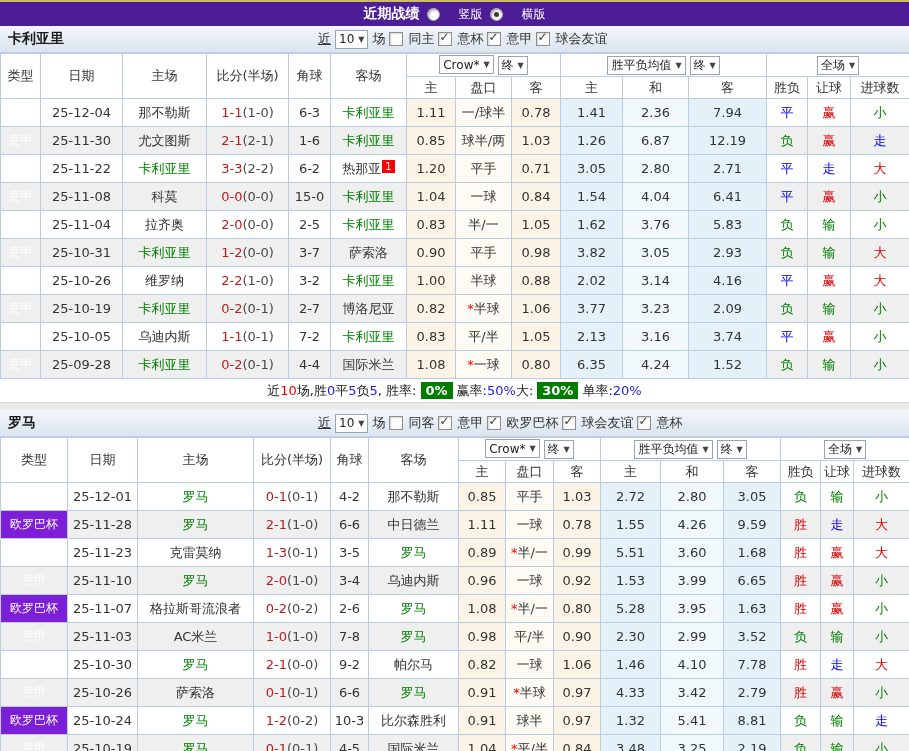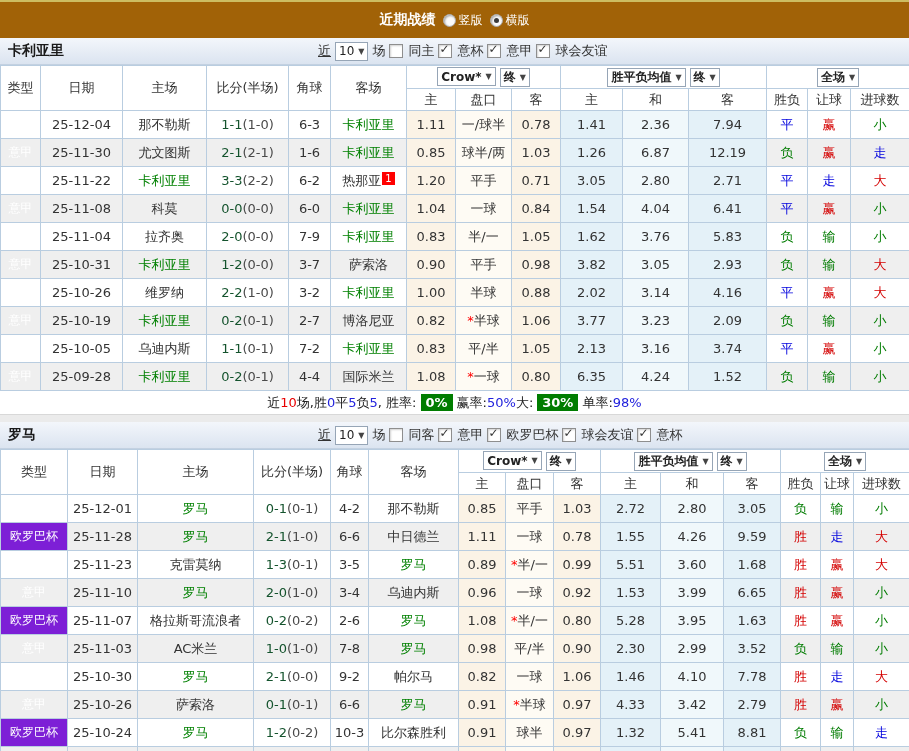--- a/index.html
+++ b/index.html
@@ -1,50 +1,50 @@
 <!DOCTYPE html>
 <html><head>
 <meta charset="utf-8">
 <style>
   html,body{margin:0;padding:0;}
   body{width:909px;height:751px;overflow:hidden;background:#fff;
        font-family:"DejaVu Sans","Liberation Sans",sans-serif;}
   .topstrip{height:2px;background:#cdbd62;}
-  .topbar{height:36px;background:#a16207;display:flex;align-items:center;justify-content:center;gap:7px;}
+  .topbar{height:24px;background:#4c1d95;display:flex;align-items:center;justify-content:center;gap:7px;}
   .topbar .title{font-weight:bold;font-size:14px;color:#fff;}
-  .radio-wrap{display:inline-flex;align-items:center;gap:3px;cursor:pointer;}
+  .radio-wrap{display:inline-flex;align-items:center;gap:19px;cursor:pointer;}
   .rb{width:11px;height:11px;border-radius:50%;background:#fbfbfb;border:1px solid #aaa;display:inline-block;position:relative;box-shadow:inset 1px 1px 2px rgba(0,0,0,.35);}
   .rb.checked::after{content:"";position:absolute;left:3px;top:3px;width:5px;height:5px;border-radius:50%;background:#3a3a3a;}
   .radio-label{font-size:12px;color:#fff;}
 
   .section-head{height:26px;background:linear-gradient(#f3f6fb,#dbe4f0);border-bottom:1px solid #c3d1e1;position:relative;display:flex;align-items:center;}
   .team{font-weight:bold;font-size:14px;color:#1a1a1a;margin-left:8px;}
   .filters{position:absolute;left:318px;top:0;height:26px;display:flex;align-items:center;gap:4px;font-size:13px;color:#333;white-space:nowrap;}
   .jin{text-decoration:underline;color:#333;cursor:pointer;}
   .dd{display:inline-flex;align-items:center;border:1px solid #96a5b6;background:#fff;padding:0 3px;height:17px;font-size:12px;color:#222;gap:4px;cursor:pointer;}
   .dd .arr{font-size:8px;color:#444;}
   .cb{width:12px;height:12px;border:1px solid #8e8e8e;background:#fff;display:inline-block;position:relative;box-shadow:inset 1px 1px 2px rgba(0,0,0,.18);margin-right:1px;vertical-align:-2px;}
   .cb.checked::after{content:"\2713";position:absolute;left:0px;top:-3px;font-size:12px;font-weight:bold;color:#333;}
 
   table{border-collapse:collapse;table-layout:fixed;width:909px;}
   th,td{border:1px solid #b9cde0;text-align:center;overflow:hidden;white-space:nowrap;padding:0;}
   thead th{background:#fff;font-weight:normal;font-size:13px;color:#333;height:21px;}
-  thead .grp{height:22px;font-weight:bold;}
+  thead .grp{height:22px;}
   thead .grp .dd{margin:0 2px;}
   tbody td{height:27px;font-size:13px;color:#333;}
   tr.odd td{background:#fff;}
   tr.even td{background:#efefef;}
   td.comp{background:#1e9ff2;color:#fff;font-size:12px;}
   td.comp.europa{background:#7d1fd6;}
   td.cream{background:#fbf3e6 !important;}
   td.hcap{background:#fefbf4 !important;}
   td.lblue{background:#e4f1f8 !important;}
   td.lblue2{background:#f0f8fb !important;}
   .focus{color:#008000;}
-  .score-ft{color:#14532d;}
+  .score-ft{color:#b91c1c;}
   .score-ht{color:#4a4a4a;}
   .star{color:#f00;}
   .redcard{display:inline-block;background:#f00;color:#fff;font-size:10px;line-height:13px;padding:0 3px;margin-left:1px;vertical-align:3px;}
   .r-red{color:#d40000;}
   .r-blue{color:#0000dd;}
   .r-green{color:#007c00;}
   .summary{height:23px;display:flex;align-items:center;justify-content:center;font-size:13px;color:#222;background:#fff;}
   .summary .badge{background:#007d00;color:#fff;font-weight:bold;padding:1px 5px;margin:0 4px;}
   .summary .seg-red{color:#e80000;}
   .summary .seg-blue{color:#2222dd;}
@@ -195,38 +195,38 @@
             <td class="lblue">2.71</td>
             <td><span class="r-blue">平</span></td>
             <td><span class="r-blue">走</span></td>
             <td><span class="r-red">大</span></td>
           </tr>
           <tr class="even">
             <td class="comp">意甲</td>
             <td>25-11-08</td>
             <td><span>科莫</span></td>
             <td><span class="score-ft">0-0</span><span class="score-ht">(0-0)</span></td>
-            <td>6-0</td>
+            <td>15-0</td>
             <td><span class="focus">卡利亚里</span></td>
             <td class="cream">1.04</td>
             <td class="hcap"><span>一球</span></td>
             <td class="cream">0.84</td>
             <td class="lblue">1.54</td>
             <td class="lblue2">4.04</td>
             <td class="lblue">6.41</td>
             <td><span class="r-blue">平</span></td>
             <td><span class="r-red">赢</span></td>
             <td><span class="r-green">小</span></td>
           </tr>
           <tr class="odd">
             <td class="comp">意甲</td>
             <td>25-11-04</td>
             <td><span>拉齐奥</span></td>
             <td><span class="score-ft">2-0</span><span class="score-ht">(0-0)</span></td>
-            <td>7-9</td>
+            <td>2-5</td>
             <td><span class="focus">卡利亚里</span></td>
             <td class="cream">0.83</td>
             <td class="hcap"><span>半/一</span></td>
             <td class="cream">1.05</td>
             <td class="lblue">1.62</td>
             <td class="lblue2">3.76</td>
             <td class="lblue">5.83</td>
             <td><span class="r-green">负</span></td>
             <td><span class="r-green">输</span></td>
             <td><span class="r-green">小</span></td>
@@ -327,21 +327,21 @@
         <span class="seg-blue">5</span>
         <span>负</span>
         <span class="seg-blue">5</span>
         <span>, 胜率:</span>
         <span class="badge">0%</span>
         <span> 赢率:</span>
         <span class="seg-blue">50%</span>
         <span> 大:</span>
         <span class="badge">30%</span>
         <span> 单率:</span>
-        <span class="seg-blue">98%</span>
+        <span class="seg-blue">20%</span>
       </div>
     </div>
     <div class="gap"></div>
     <div class="section">
       <div class="section-head">
         <span class="team">罗马</span>
         <span class="filters">
           <a class="jin">近</a>
           <span class="dd">
             <span class="dd-label">10</span>

